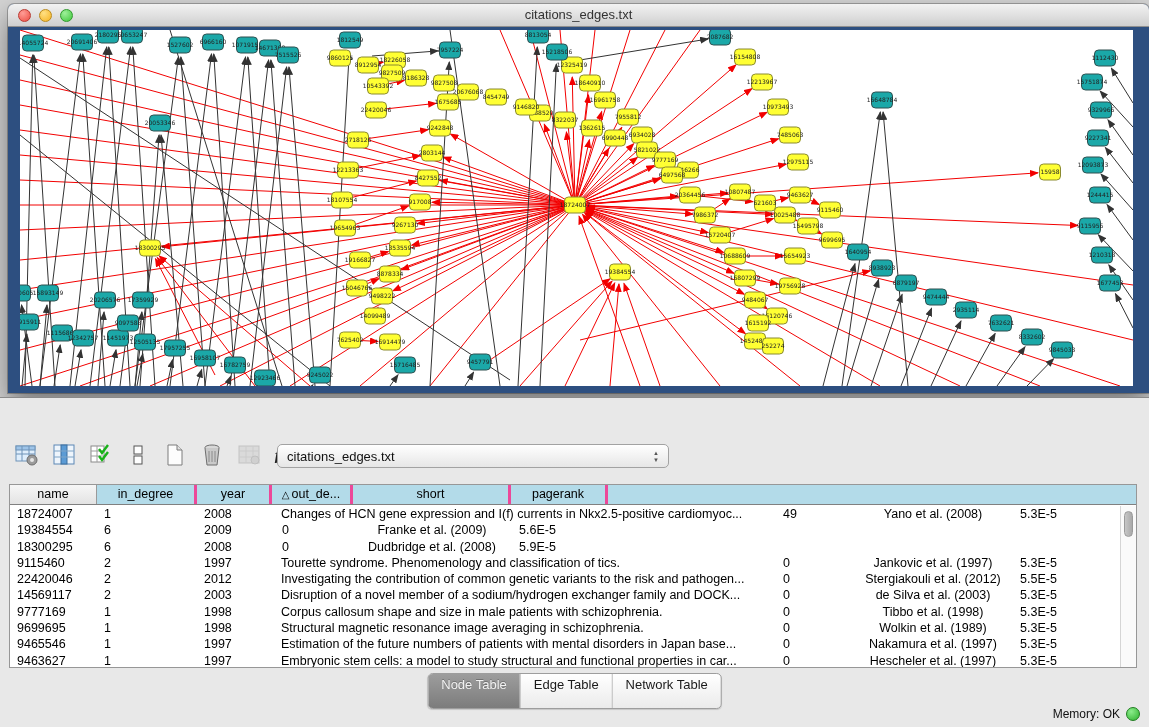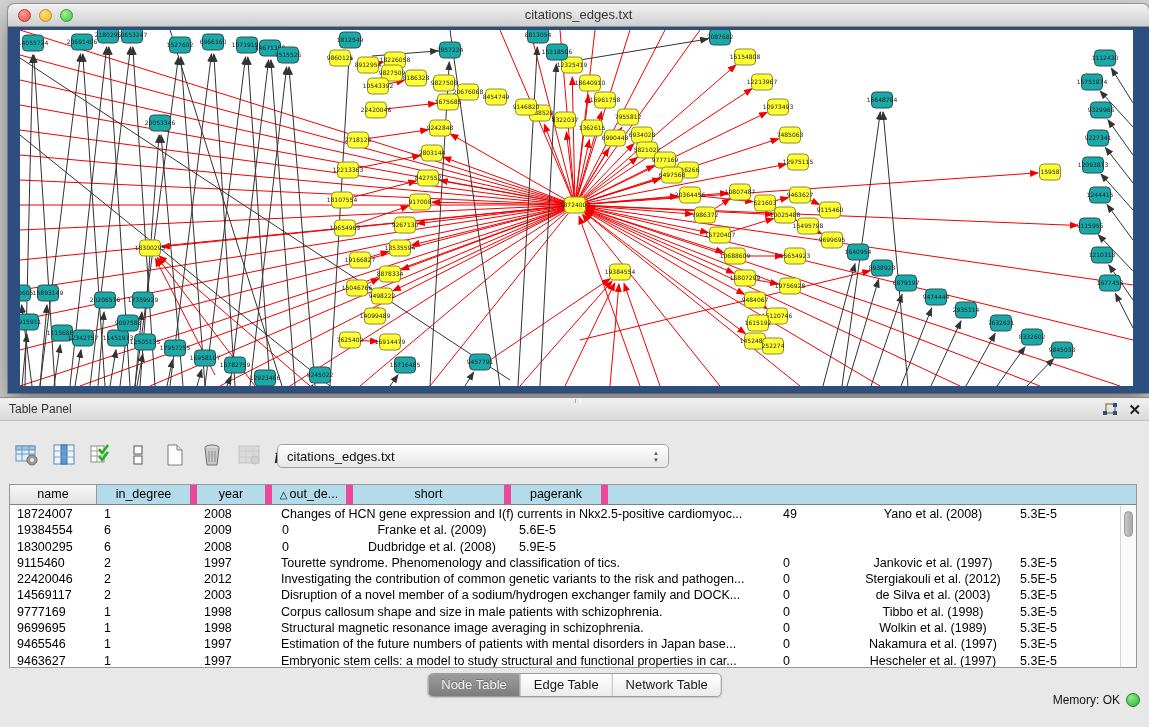--- a/index.html
+++ b/index.html
@@ -45,47 +45,47 @@
     background:linear-gradient(#ffffff,#e6e6e6); border:1px solid #a2a2a2;
     border-radius:5px; display:flex; align-items:center; }
   .dropdown .val { flex:1; font-size:13px; color:#111; padding-left:9px; }
   .stepper { width:20px; display:flex; flex-direction:column; align-items:center;
     gap:1px; font-size:6px; color:#555; border-left:0; padding-right:4px;}
 
   .tp-table { position:absolute; left:9px; top:86px; width:1128px; height:184px;
     background:#fff; border:1px solid #979797; overflow:hidden; }
   .thead { display:flex; height:20px; border-bottom:1px solid #808080; }
   .th { font-size:12.5px; color:#000; text-align:center; line-height:19px;
-    border-right:7px solid #ec4899; background:#b3dbe9; overflow:hidden; white-space:nowrap; }
+    border-right:3px solid #ec4899; background:#b3dbe9; overflow:hidden; white-space:nowrap; }
   .th.first { background:linear-gradient(#f6f6f6,#e3e3e3); border-right:1px solid #9a9a9a; }
   .th .sort { font-size:10px; margin-right:2px; }
   .tbody { position:absolute; left:0; right:16px; top:21px; bottom:0; }
   .row { display:flex; height:16.3px; background:#fff; }
   .cell { font-size:12.5px; color:#000; line-height:16px; white-space:nowrap;
     overflow:hidden; }
   .c0{width:87px; padding-left:7px;} .c1{width:100px; padding-left:7px;}
   .c2{width:75px; padding-left:7px;} .c3{width:501px; padding-left:9px;}
   .c4{width:81px; padding-left:10px;} .c5{width:158px; text-align:center;}
   .c6{width:97px; padding-left:8px;}
   .hc0{width:87px;} .hc1{width:100px;} .hc2{width:75px;} .hc3{width:501px;}
   .hc4{width:81px;} .hc5{width:158px;} .hc6{width:97px;} .hc7{flex:1; border-right:0;}
   .vscroll { position:absolute; right:0; top:21px; bottom:0; width:16px;
     background:#fafafa; border-left:1px solid #d5d5d5; }
   .vthumb { position:absolute; left:3px; top:5px; width:9px; height:26px;
     border-radius:5px; background:linear-gradient(90deg,#c7c7c7,#a9a9a9); border:1px solid #9b9b9b; }
 
   .tabs { position:absolute; left:50%; top:275px; transform:translateX(-50%);
     display:flex; border:1px solid #9d9d9d; border-radius:5px; overflow:hidden;
     background:linear-gradient(#ffffff,#ebebeb); box-shadow:0 1px 1px rgba(0,0,0,.15); }
-  .tab { padding:3px 13px 4px; font-size:13px; color:#1a1a1a; border-left:1px solid #bdbdbd; }
+  .tab { padding:3px 13px 16px; font-size:13px; color:#1a1a1a; border-left:1px solid #bdbdbd; }
   .tab:first-child { border-left:0; }
   .tab.active { background:linear-gradient(#9d9d9d,#7c7c7c); color:#f2f2f2;
     text-shadow:0 -1px 0 rgba(0,0,0,.25); }
 
-  .status { position:absolute; right:9px; bottom:20px; display:flex;
+  .status { position:absolute; right:9px; bottom:6px; display:flex;
     align-items:flex-start; gap:6px; }
   .status .lbl { font-size:12px; color:#111; }
   .mem-dot { width:14px; height:14px; border-radius:50%;
     background:radial-gradient(circle at 35% 30%, #8cec8c, #2eb22e);
     border:1px solid #1f7d1f; }
 </style>
 </head>
 <body>
 
 <div class="net-window">
@@ -756,35 +756,20 @@
         </g>
         <g>
           <rect x="289.5" y="337" width="21" height="16" rx="4" fill="#1ba8a8" stroke="#2f4f4f"></rect>
           <text x="300" y="347" text-anchor="middle">9245022</text>
         </g>
       </svg>
   </div>
 </div>
 
 <div class="table-panel">
-  <div class="tp-header">
-    <div class="grip"></div>
-    <div class="tp-title">Table Panel</div>
-    <div class="tp-header-icons">
-      <span class="tool" style="width:17px;height:17px">
-        <svg width="16" height="16" viewBox="0 0 16 16">
-          <rect x="4" y="2" width="9" height="9" fill="none" stroke="#8b8b4a" stroke-width="1.4"></rect>
-          <rect x="1" y="9" width="4" height="4" fill="#2d4f80"></rect>
-          <rect x="11" y="9" width="4" height="4" fill="#2d4f80"></rect>
-          <rect x="11" y="1" width="4" height="4" fill="#2d4f80"></rect>
-        </svg>
-      </span>
-      <span class="hx">✕</span>
-    </div>
-  </div>
 
   <div class="tp-toolbar">
     <span class="tool">
       <svg width="24" height="24" viewBox="0 0 24 24">
         <rect x="1" y="3" width="19" height="15" fill="#dfeefc" stroke="#6f93b8"></rect>
         <rect x="1" y="3" width="19" height="4" fill="#9ec4e8" stroke="#6f93b8"></rect>
         <path d="M7,3 V18 M14,3 V18 M1,11 H20" stroke="#6f93b8" fill="none"></path>
         <circle cx="17" cy="17" r="5" fill="#9b9b9b" stroke="#6d6d6d"></circle>
         <circle cx="17" cy="17" r="2" fill="#e6e6e6"></circle>
       </svg>

